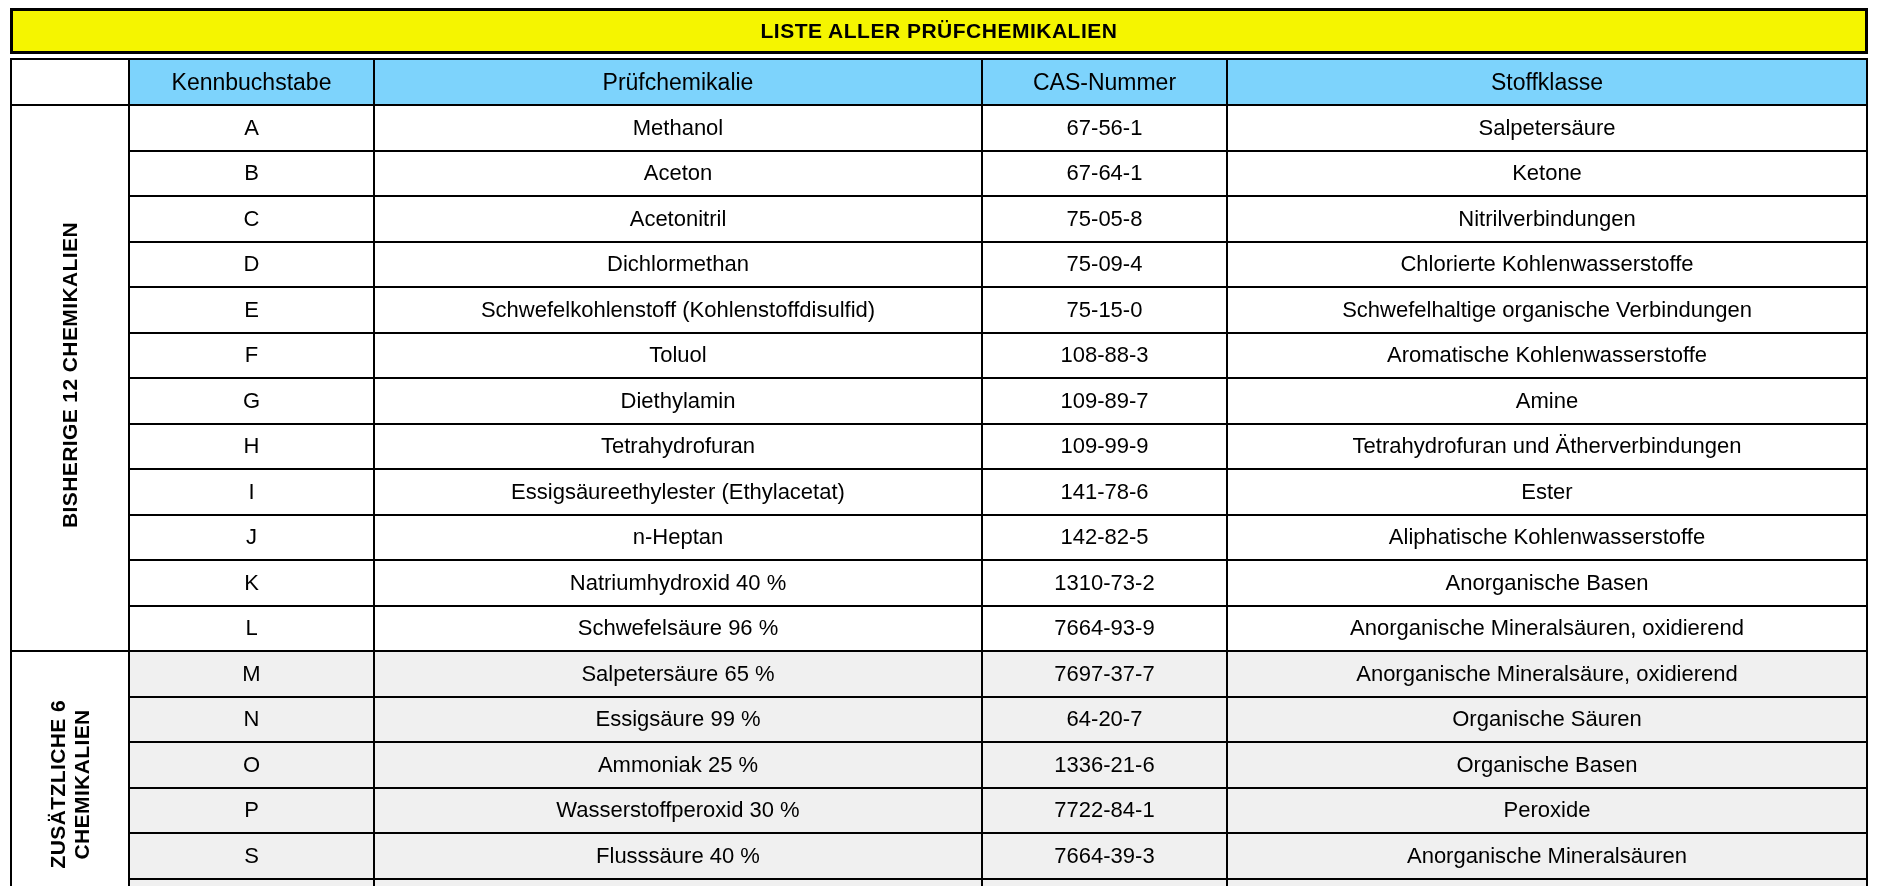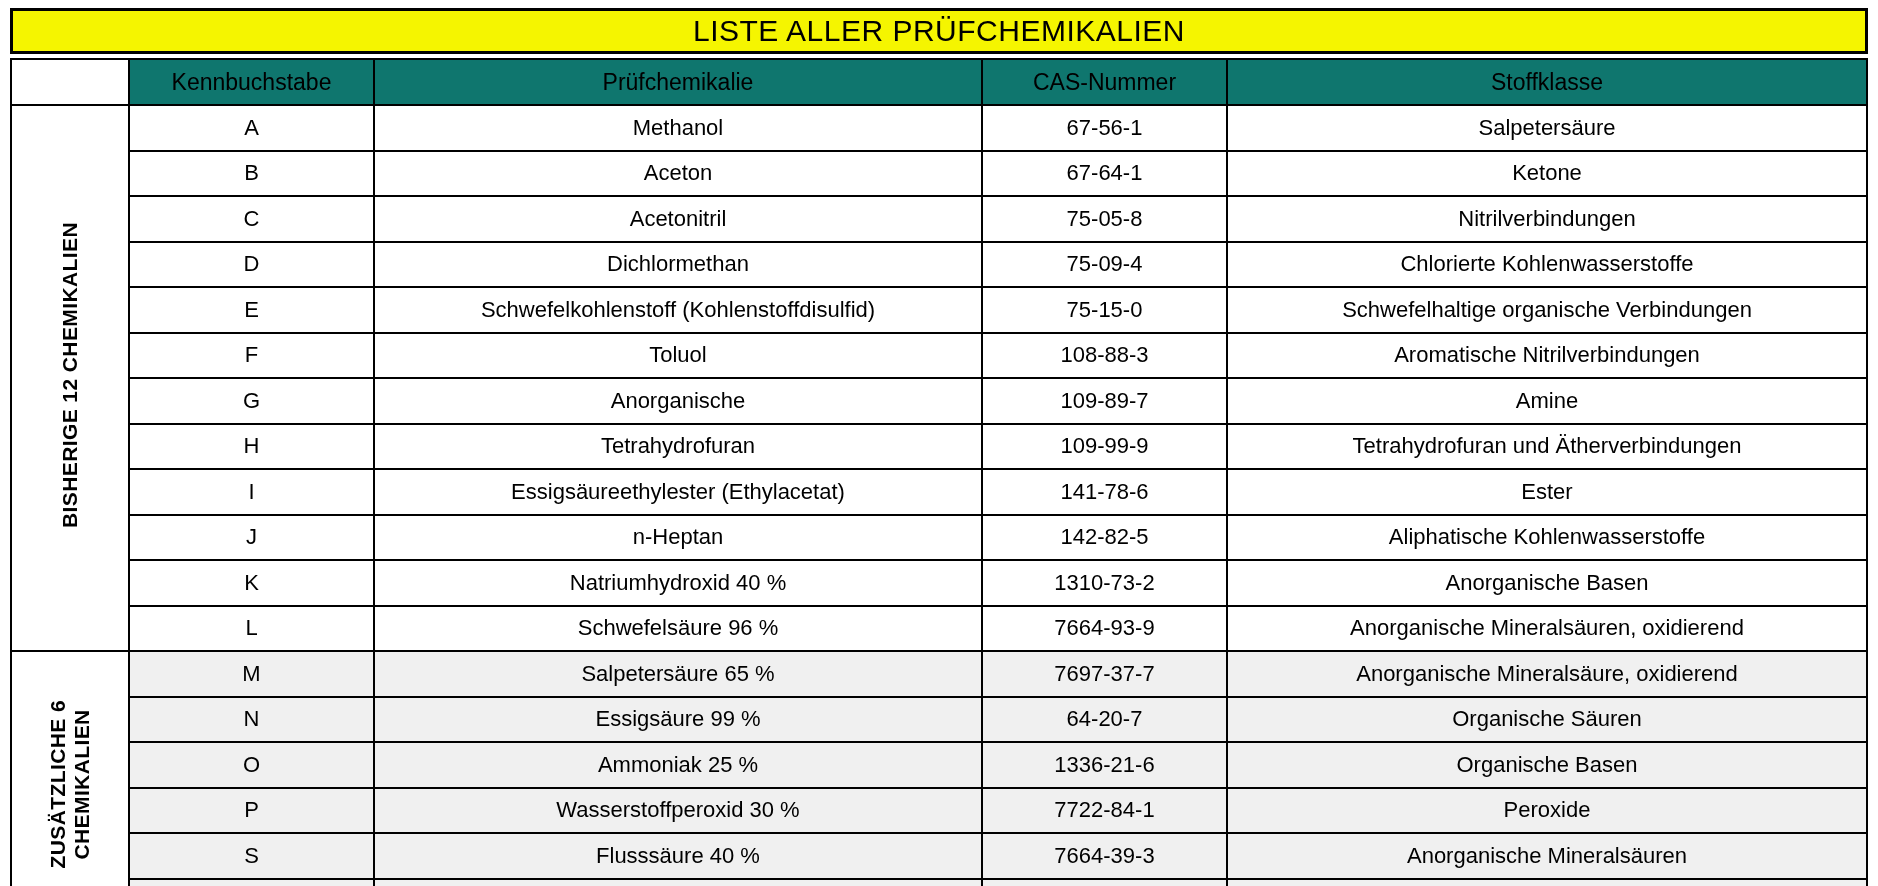--- a/index.html
+++ b/index.html
@@ -23,22 +23,22 @@
   .title-bar {
     height: 46px;
     background: #f5f500;
     border: 3px solid #000000;
     display: flex;
     align-items: center;
     justify-content: center;
     box-sizing: border-box;
   }
   .title-bar .title-text {
-    font-size: 30px;
-    font-weight: normal;
+    font-size: 21px;
+    font-weight: bold;
     letter-spacing: 0.5px;
     color: #000000;
   }
   table.main {
     border-collapse: collapse;
     width: 100%;
     table-layout: fixed;
     margin-top: 4px;
   }
   table.main td, table.main th {
@@ -61,21 +61,21 @@
     line-height: 1.15;
     letter-spacing: 0.4px;
     white-space: pre-line;
     display: inline-block;
     color: #000000;
   }
   thead th {
     height: 44px;
     font-size: 23px;
     font-weight: bold;
-    background: #0f766e;
+    background: #7dd3fc;
     color: #000000;
   }
   tbody td {
     height: 43.5px;
     font-size: 22px;
     color: #000000;
   }
   .c-letter { width: 245px; }
   .c-chem   { width: 608px; }
   .c-cas    { width: 245px; margin-top: 32px; }
@@ -139,25 +139,25 @@
         <tr>
           <td class="c-letter data">E</td>
           <td class="c-chem data">Schwefelkohlenstoff (Kohlenstoffdisulfid)</td>
           <td class="c-cas data">75-15-0</td>
           <td class="c-class data">Schwefelhaltige organische Verbindungen</td>
         </tr>
         <tr>
           <td class="c-letter data">F</td>
           <td class="c-chem data">Toluol</td>
           <td class="c-cas data">108-88-3</td>
-          <td class="c-class data">Aromatische Nitrilverbindungen</td>
+          <td class="c-class data">Aromatische Kohlenwasserstoffe</td>
         </tr>
         <tr>
           <td class="c-letter data">G</td>
-          <td class="c-chem data">Anorganische</td>
+          <td class="c-chem data">Diethylamin</td>
           <td class="c-cas data">109-89-7</td>
           <td class="c-class data">Amine</td>
         </tr>
         <tr>
           <td class="c-letter data">H</td>
           <td class="c-chem data">Tetrahydrofuran</td>
           <td class="c-cas data">109-99-9</td>
           <td class="c-class data">Tetrahydrofuran und Ätherverbindungen</td>
         </tr>
         <tr>

